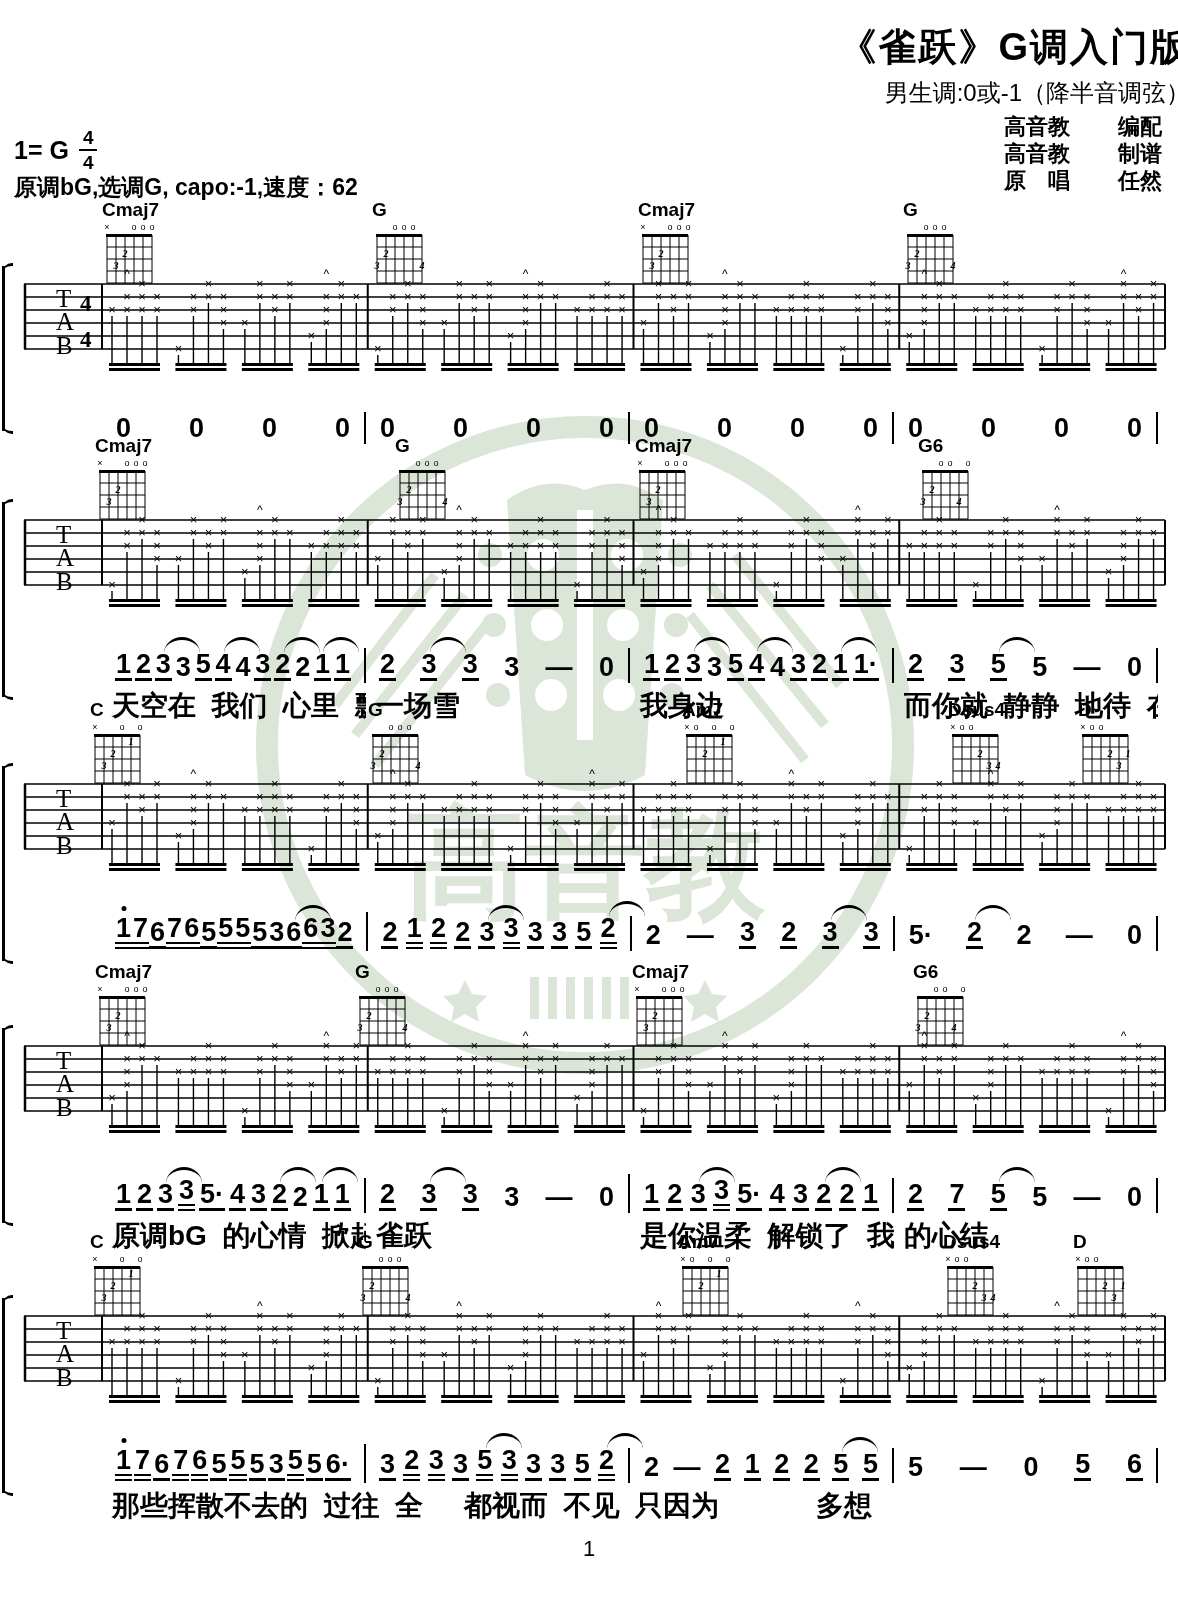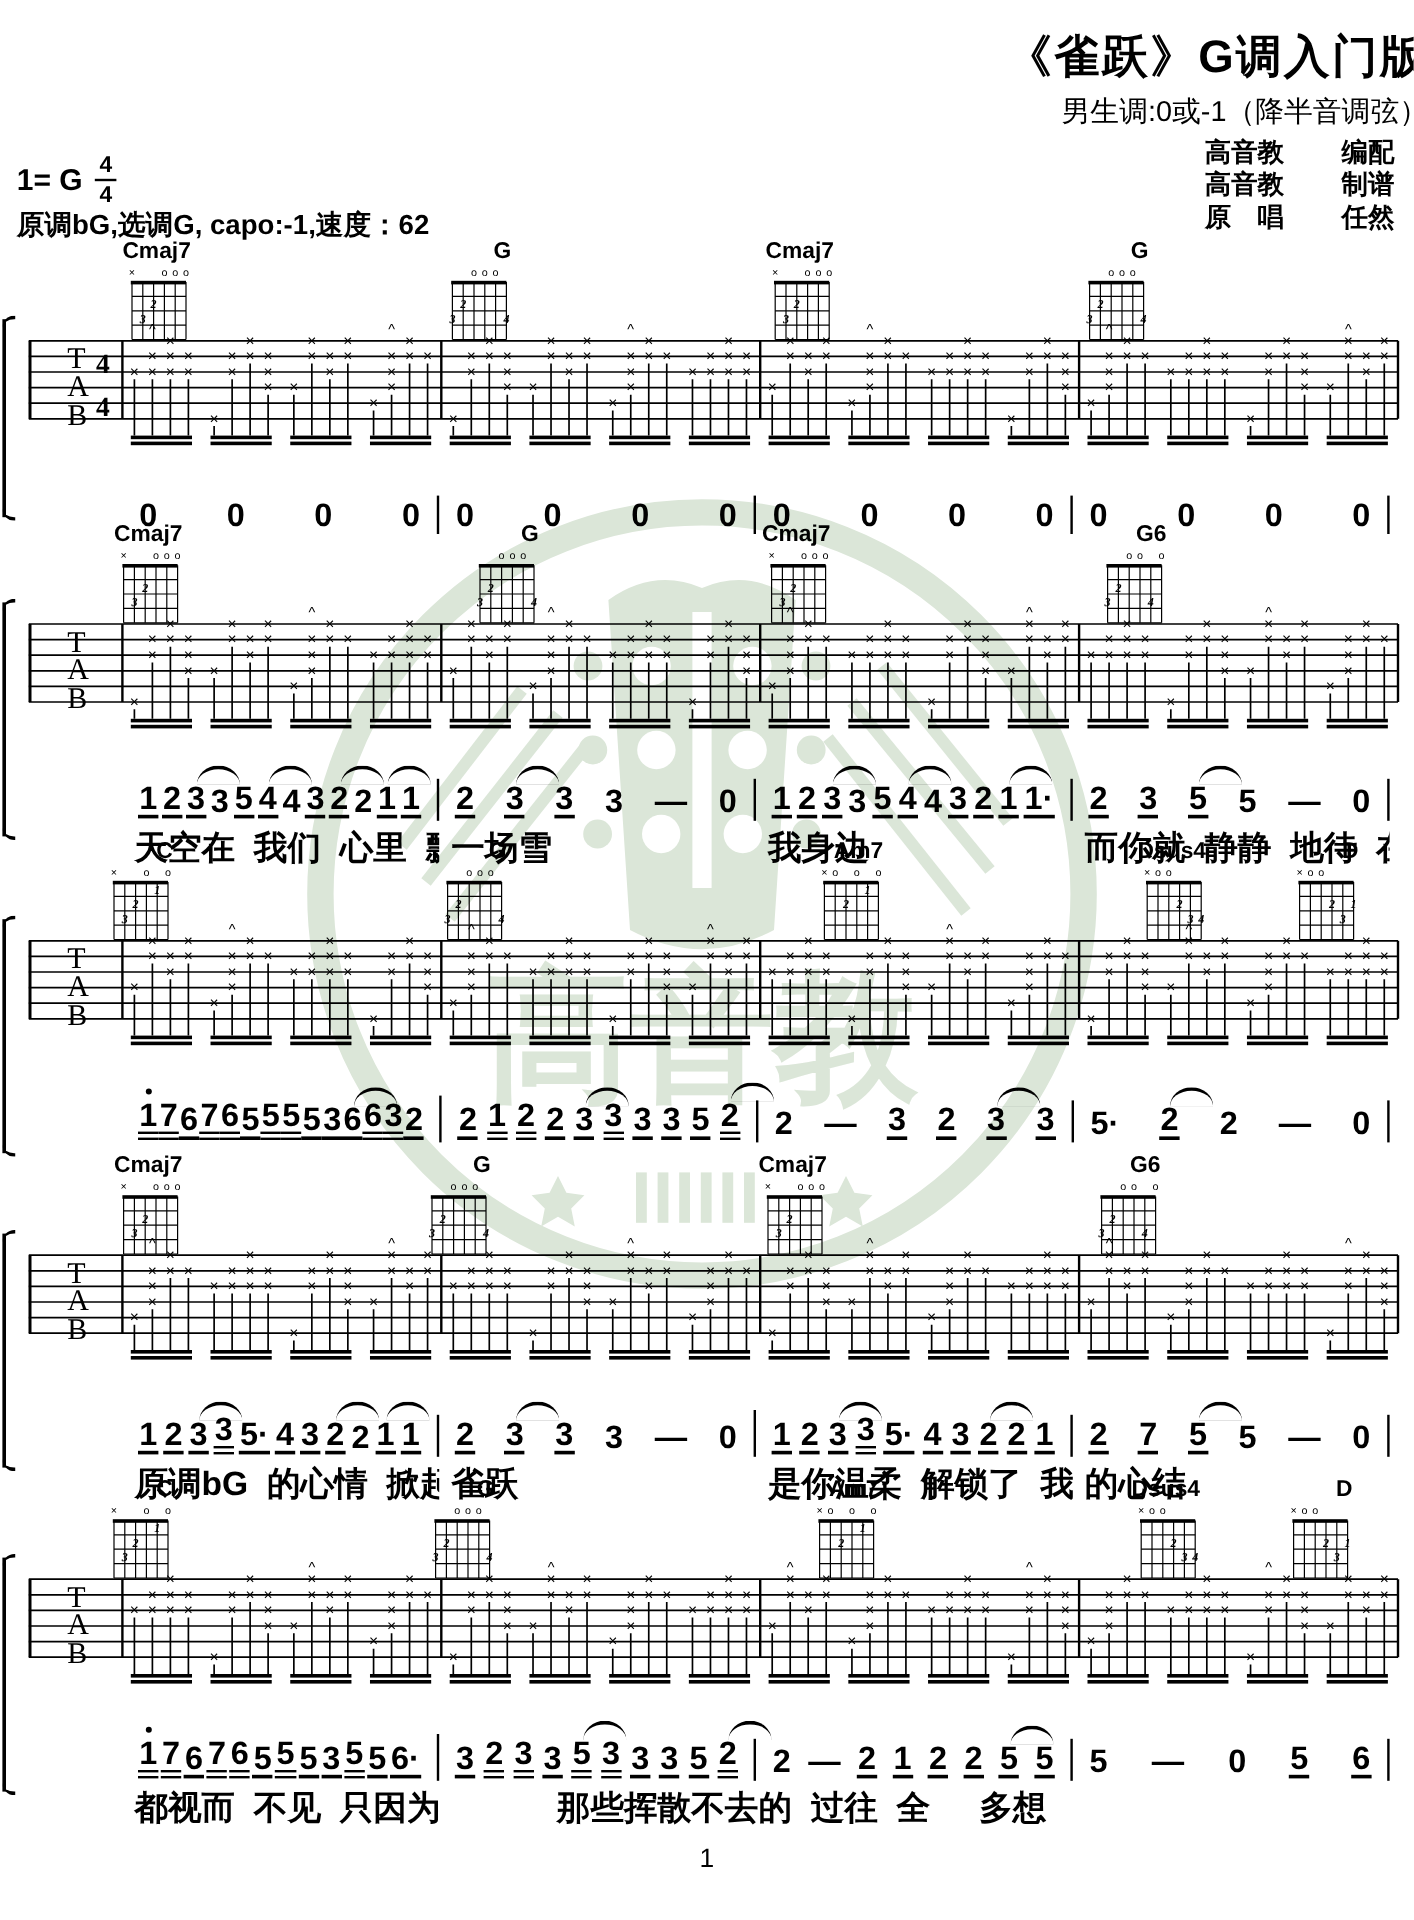--- a/index.html
+++ b/index.html
@@ -15,21 +15,21 @@
   .keyrow{position:absolute;left:14px;top:128px;font-size:25px;font-weight:700;display:flex;align-items:center;gap:10px;z-index:2;}
   .frac{display:inline-flex;flex-direction:column;align-items:center;font-size:19px;line-height:1;font-weight:700;}
   .frac .ft{border-bottom:2px solid #000;padding:0 4px 2px;}
   .frac .fb{padding-top:2px;}
   .inforow{position:absolute;left:14px;top:172px;font-size:23px;font-weight:600;z-index:2;}
   .credits{position:absolute;right:16px;top:114px;width:158px;z-index:2;}
   .credit{display:flex;justify-content:space-between;font-size:22px;font-weight:700;line-height:1.22;}
   
   .system{position:absolute;left:10px;width:1160px;z-index:1;}
   .chordlayer{position:relative;height:66px;}
-  .chord{position:absolute;top:0;text-align:right;}
+  .chord{position:absolute;top:0;text-align:left;}
   .chordname{font-size:19px;font-weight:700;margin-bottom:0;line-height:1;}
   .sysbracket{position:absolute;left:-8px;width:12px;border-left:3px solid #000;}
   .sysbracket::before,.sysbracket::after{content:'';position:absolute;left:-3px;width:11px;height:10px;}
   .sysbracket::before{top:-3px;border-top:3px solid #000;border-top-left-radius:10px;}
   .sysbracket::after{bottom:-3px;border-bottom:3px solid #000;border-bottom-left-radius:10px;}
   .jianpu{display:flex;margin:24px 12px 0 92px;align-items:flex-end;}
   .meas{flex:1;display:flex;justify-content:space-between;align-items:flex-end;padding:2px 13px 2px;position:relative;}
   .meas + .meas{border-left:2.5px solid #000;}
   .meas:last-child{border-right:2.5px solid #000;}
   .tok{position:relative;font-size:27px;font-weight:700;line-height:1.05;min-width:15px;text-align:center;padding:0 1px;}
@@ -1946,20 +1946,20 @@
             <span class="tok u1">5</span>
           </div>
           <div class="meas">
             <span class="tok">5</span>
             <span class="tok dash">—</span>
             <span class="tok">0</span>
             <span class="tok u1">5</span>
             <span class="tok u1">6</span>
           </div>
         </div><div class="lyrics">
+          <div class="lmeas">那些挥散不去的  过往  全</div>
           <div class="lmeas">都视而  不见  只因为</div>
-          <div class="lmeas">那些挥散不去的  过往  全</div>
           <div class="lmeas">多想</div>
         </div></div>
     </div>
 
   <div class="pageno">1</div>
 </div>
 
 </body></html>

